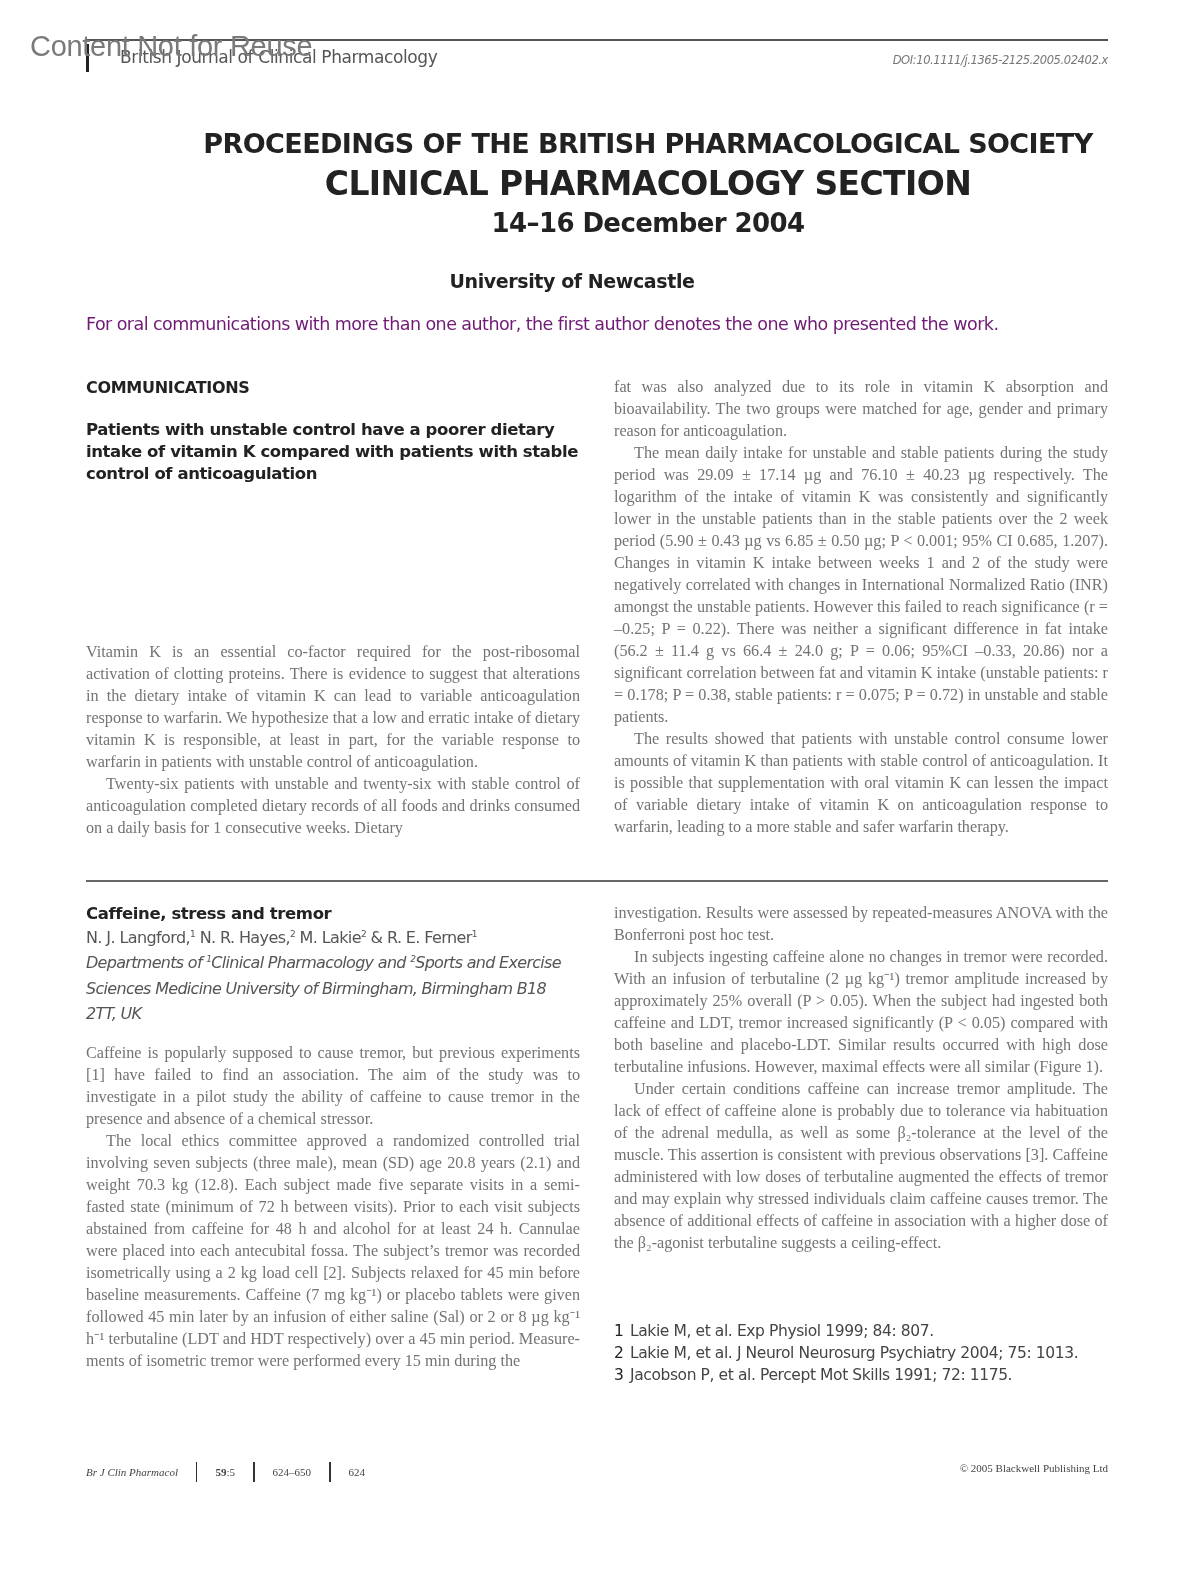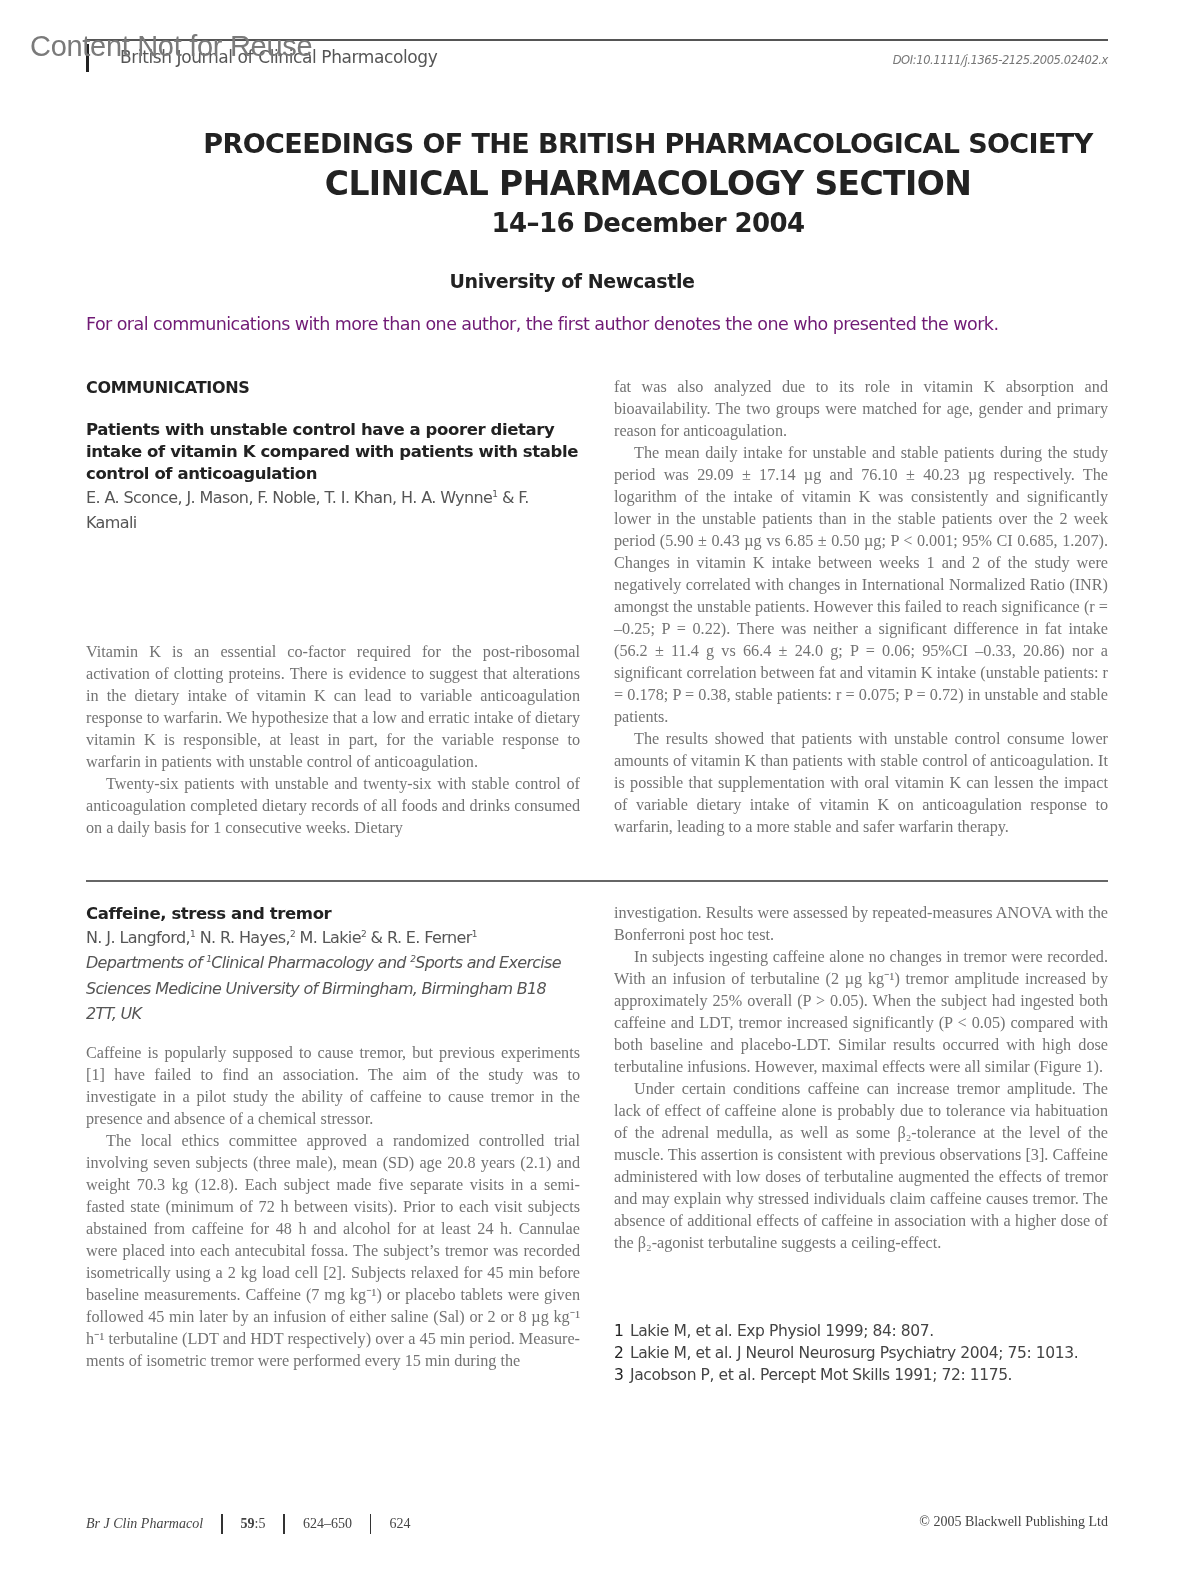--- a/index.html
+++ b/index.html
@@ -36,21 +36,21 @@
   sup { font-size: 9px; vertical-align: super; line-height: 0; }
 
   .mid-rule { left: 86px; top: 880px; width: 1022px; height: 2px; background: #666; }
 
   .refs { font-family: "DejaVu Sans", sans-serif; font-size: 15.5px; line-height: 22px; color: #444; letter-spacing: -0.4px; }
   .ref { display: flex; }
   .ref-num { width: 16px; flex: none; color: #222; }
   .ref-text { flex: 1; }
 
   
-  .footer { top: 1514px; font-family: "Liberation Serif", serif; font-size: 14px; color: #444; }
+  .footer { top: 1462px; font-family: "Liberation Serif", serif; font-size: 11px; color: #444; }
   .footer-left { left: 86px; display: flex; align-items: center; }
   .footer-left .j { font-style: italic; }
   .footer-sep { display: inline-block; width: 1.5px; height: 20px; background: #333; margin: 0 18px; }
   .footer-right { right: 92px; }
   .vol b { font-weight: bold; }
 </style>
 </head>
 <body>
 
 <div class="abs watermark">Content Not for Reuse</div>
@@ -61,21 +61,20 @@
 
 <div class="abs title t1">PROCEEDINGS OF THE BRITISH PHARMACOLOGICAL SOCIETY</div>
 <div class="abs title t2">CLINICAL PHARMACOLOGY SECTION</div>
 <div class="abs title t3">14–16 December 2004</div>
 <div class="abs venue">University of Newcastle</div>
 <div class="abs note">For oral communications with more than one author, the first author denotes the one who presented the work.</div>
 
 <div class="abs col col-left" style="top:378px;">
   <div class="section-label">COMMUNICATIONS</div>
   <div class="art-title" style="margin-top:22px;">Patients with unstable control have a poorer dietary intake of vitamin K compared with patients with stable control of anticoagulation</div>
-  <div class="authors"><span>E. A. Sconce, J. Mason, F. Noble, T. I. Khan, H. A. Wynne</span><sup>1</sup><span> &amp; F. Kamali</span></div>
 </div>
 
 <div class="abs col col-left body-text" style="top:641px;">
   <p>Vitamin K is an essential co-factor required for the post-ribosomal activation of clotting proteins. There is evidence to suggest that alter­ations in the dietary intake of vitamin K can lead to variable antico­agulation response to warfarin. We hypothesize that a low and erratic intake of dietary vitamin K is responsible, at least in part, for the variable response to warfarin in patients with unstable control of anticoagulation.</p>
   <p class="indent">Twenty-six patients with unstable and twenty-six with stable control of anticoagulation completed dietary records of all foods and drinks consumed on a daily basis for 1 consecutive weeks. Dietary</p>
 </div>
 
 <div class="abs col col-right body-text" style="top:376px;">
   <p>fat was also analyzed due to its role in vitamin K absorption and bioavailability. The two groups were matched for age, gender and primary reason for anticoagulation.</p>
   <p class="indent">The mean daily intake for unstable and stable patients during the study period was 29.09 ± 17.14 µg and 76.10 ± 40.23 µg respectively. The logarithm of the intake of vitamin K was consistently and sig­nificantly lower in the unstable patients than in the stable patients over the 2 week period (5.90 ± 0.43 µg vs 6.85 ± 0.50 µg; P &lt; 0.001; 95% CI 0.685, 1.207). Changes in vitamin K intake between weeks 1 and 2 of the study were negatively correlated with changes in International Normalized Ratio (INR) amongst the unstable patients. However this failed to reach significance (r = –0.25; P = 0.22). There was neither a significant difference in fat intake (56.2 ± 11.4 g vs 66.4 ± 24.0 g; P = 0.06; 95%CI –0.33, 20.86) nor a significant correlation between fat and vitamin K intake (unstable patients: r = 0.178; P = 0.38, stable patients: r = 0.075; P = 0.72) in unstable and stable patients.</p>

